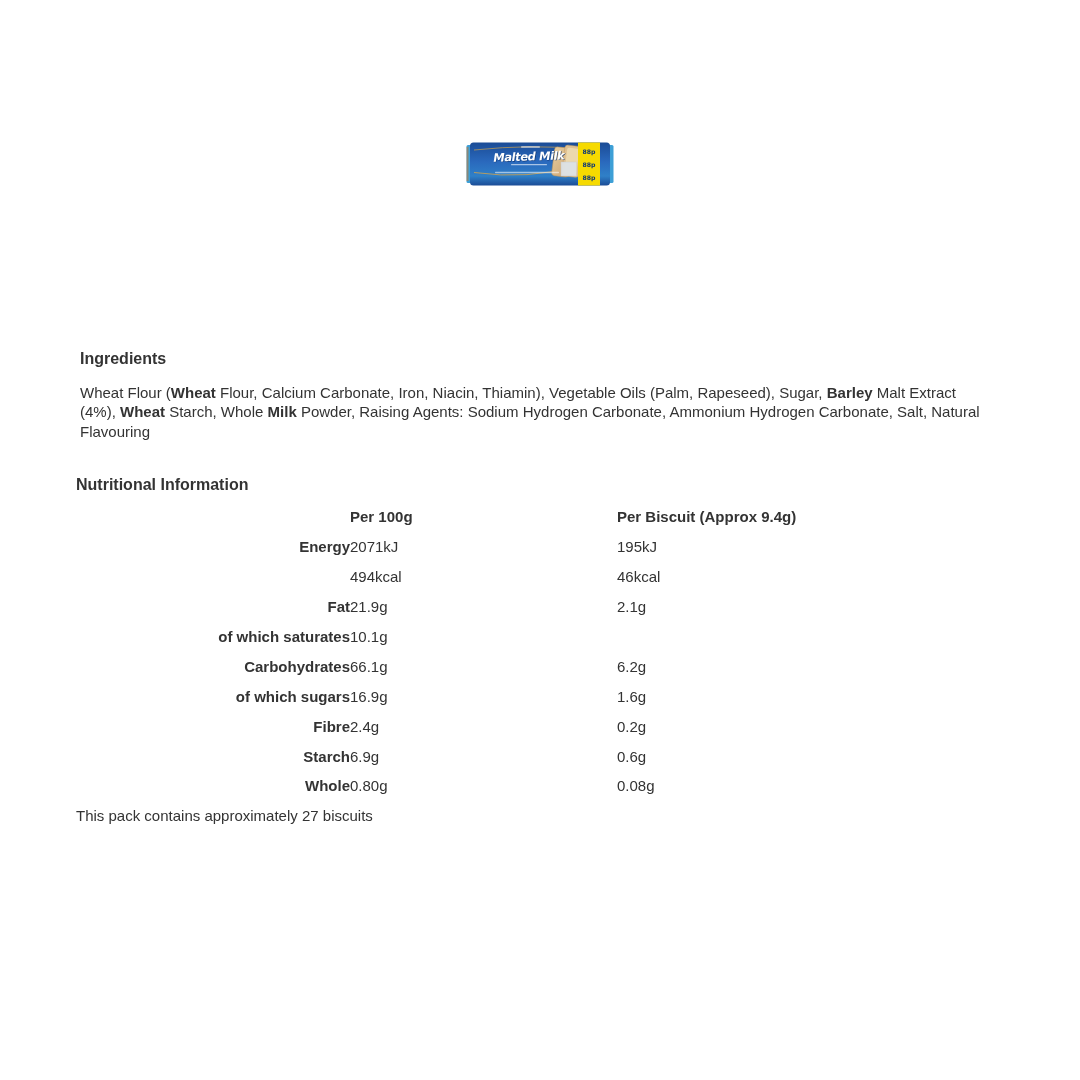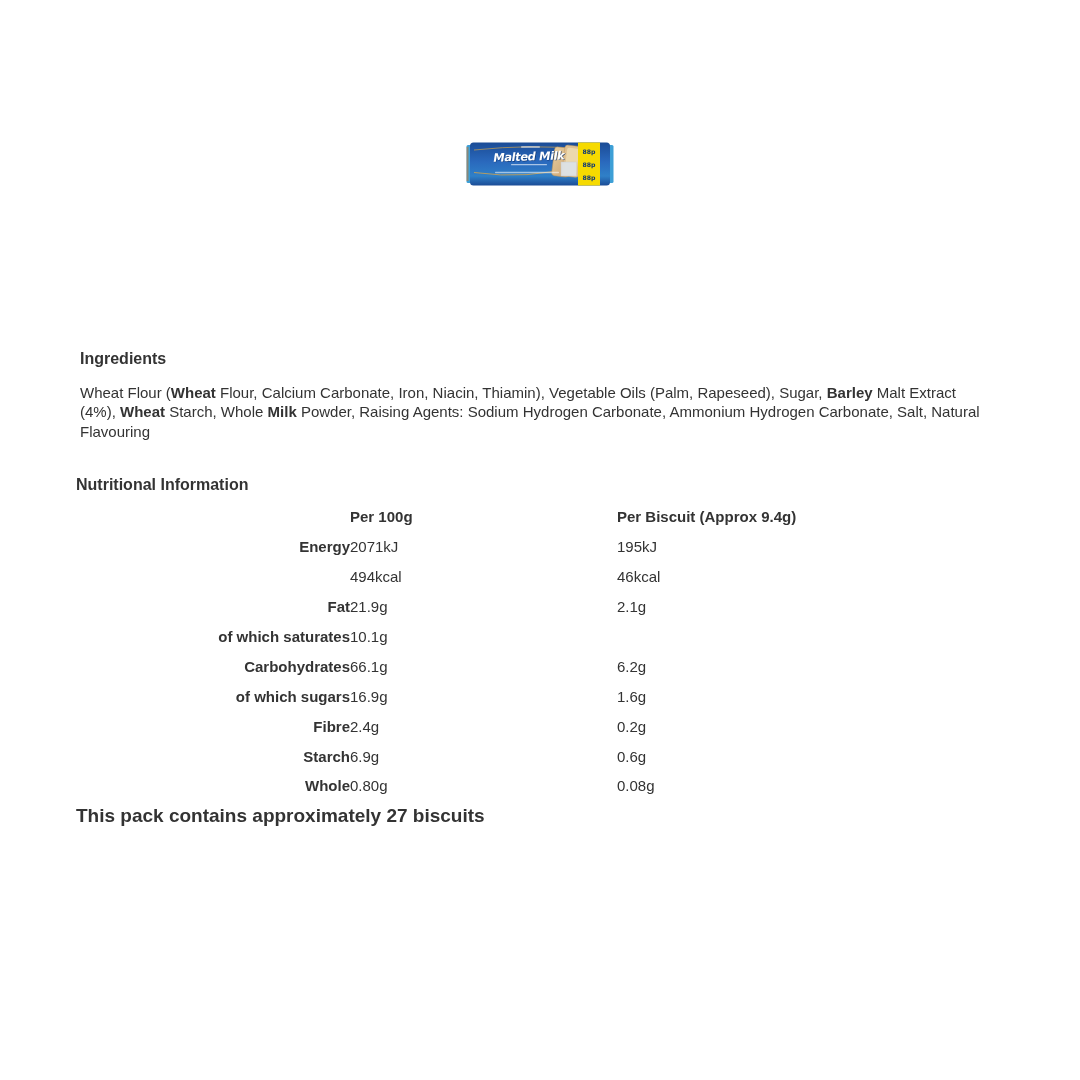--- a/index.html
+++ b/index.html
@@ -27,21 +27,21 @@
   
   .nutrition { position: absolute; left: 76px; top: 475px; width: 900px; }
   .ntable { margin-top: 7px; }
   .nrow {
     display: grid; grid-template-columns: 274px 267px 1fr;
     height: 29.9px; align-items: center; font-size: 15px;
   }
   .nrow .lbl { font-weight: 700; text-align: right; }
   .nrow.header .val { font-weight: 700; }
   .nfoot {
-    height: 29.9px; line-height: 29.9px; font-size: 19px; font-weight: 700;
+    height: 29.9px; line-height: 29.9px; font-size: 15px; font-weight: 400;
   }
 </style>
 </head>
 <body>
 
 <div class="canvas">
 
   <div class="pack">
     <svg viewBox="0 0 148 46">
       <defs>

